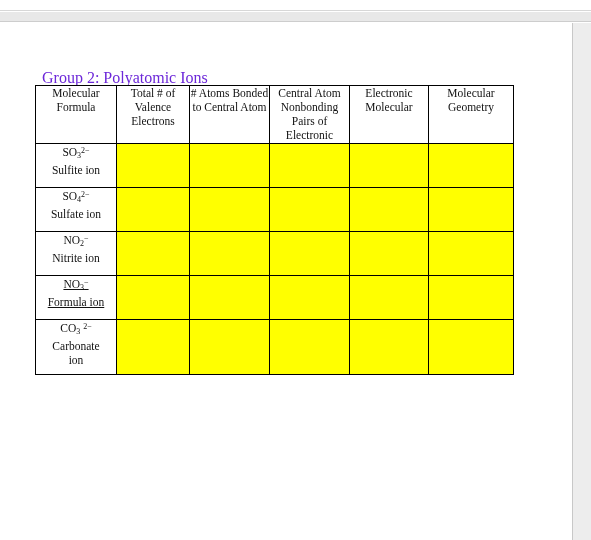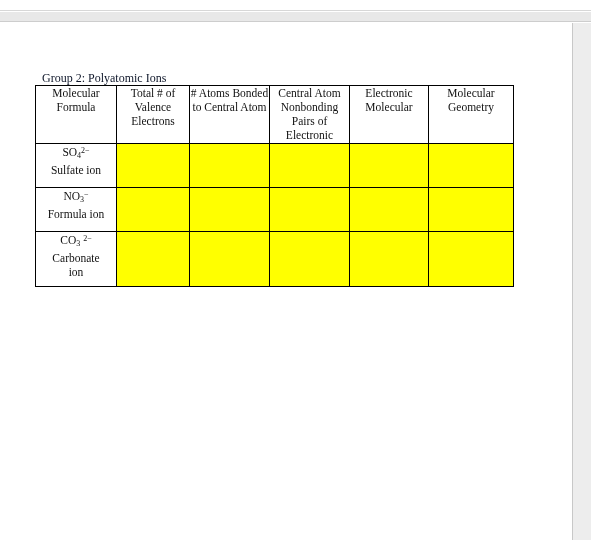--- a/index.html
+++ b/index.html
@@ -53,22 +53,22 @@
     border-right: 1px solid #c8c8c8;
     box-sizing: border-box;
     overflow: hidden;
   }
 
   
   #table-caption {
     position: absolute;
     left: 42px;
     top: 48px;
-    font-size: 12px;
-    color: #0f172a;
+    font-size: 16px;
+    color: #6d28d9;
     white-space: nowrap;
     line-height: 14px;
   }
 
   
   #worksheet-table {
     position: absolute;
     left: 35px;
     top: 62px;
     width: 478px;
@@ -110,21 +110,21 @@
     padding-top: 4px;
     box-sizing: border-box;
   }
   td.answer-cell {
     background: #FFFF00;
   }
 
   tr.r-sulfite    td { height: 43px; }
   tr.r-sulfate    td { height: 43px; }
   tr.r-nitrite    td { height: 43px; }
-  tr.r-nitrate    td { height: 43px; }
+  tr.r-nitrate    td { height: 43px; text-decoration: underline; }
   tr.r-phosphate  td { height: 63px; }
   tr.r-carbonate  td { height: 54px; }
   tr.r-ammonium   td { height: 73px; }
 
   sub {
     font-size: 8px;
     vertical-align: -0.22em;
   }
   sup {
     font-size: 8px;
@@ -155,33 +155,55 @@
       <tr class="header-row">
         <th>Molecular Formula</th>
         <th>Total # of Valence Electrons</th>
         <th># Atoms Bonded to Central Atom</th>
         <th>Central Atom Nonbonding Pairs of Electronic</th>
         <th>Electronic Molecular</th>
         <th>Molecular Geometry</th>
       </tr>
     </thead>
     <tbody>
+      <tr class="r-sulfite">
+        <td class="formula-cell">
+          <span>SO<sub>3</sub><sup>2−</sup></span><br>
+          <span>Sulfite ion</span>
+        </td>
+        <td class="answer-cell"></td>
+        <td class="answer-cell"></td>
+        <td class="answer-cell"></td>
+        <td class="answer-cell"></td>
+        <td class="answer-cell"></td>
+      </tr>
 
       <tr class="r-sulfate">
         <td class="formula-cell">
           <span>SO<sub>4</sub><sup>2−</sup></span><br>
           <span>Sulfate ion</span>
         </td>
         <td class="answer-cell"></td>
         <td class="answer-cell"></td>
         <td class="answer-cell"></td>
         <td class="answer-cell"></td>
         <td class="answer-cell"></td>
       </tr>
 
+      <tr class="r-nitrite">
+        <td class="formula-cell">
+          <span>NO<sub>2</sub><sup>−</sup></span><br>
+          <span>Nitrite ion</span>
+        </td>
+        <td class="answer-cell"></td>
+        <td class="answer-cell"></td>
+        <td class="answer-cell"></td>
+        <td class="answer-cell"></td>
+        <td class="answer-cell"></td>
+      </tr>
 
       <tr class="r-nitrate">
         <td class="formula-cell">
           <span>NO<sub>3</sub><sup>−</sup></span><br>
           <span>Formula ion</span>
         </td>
         <td class="answer-cell"></td>
         <td class="answer-cell"></td>
         <td class="answer-cell"></td>
         <td class="answer-cell"></td>

